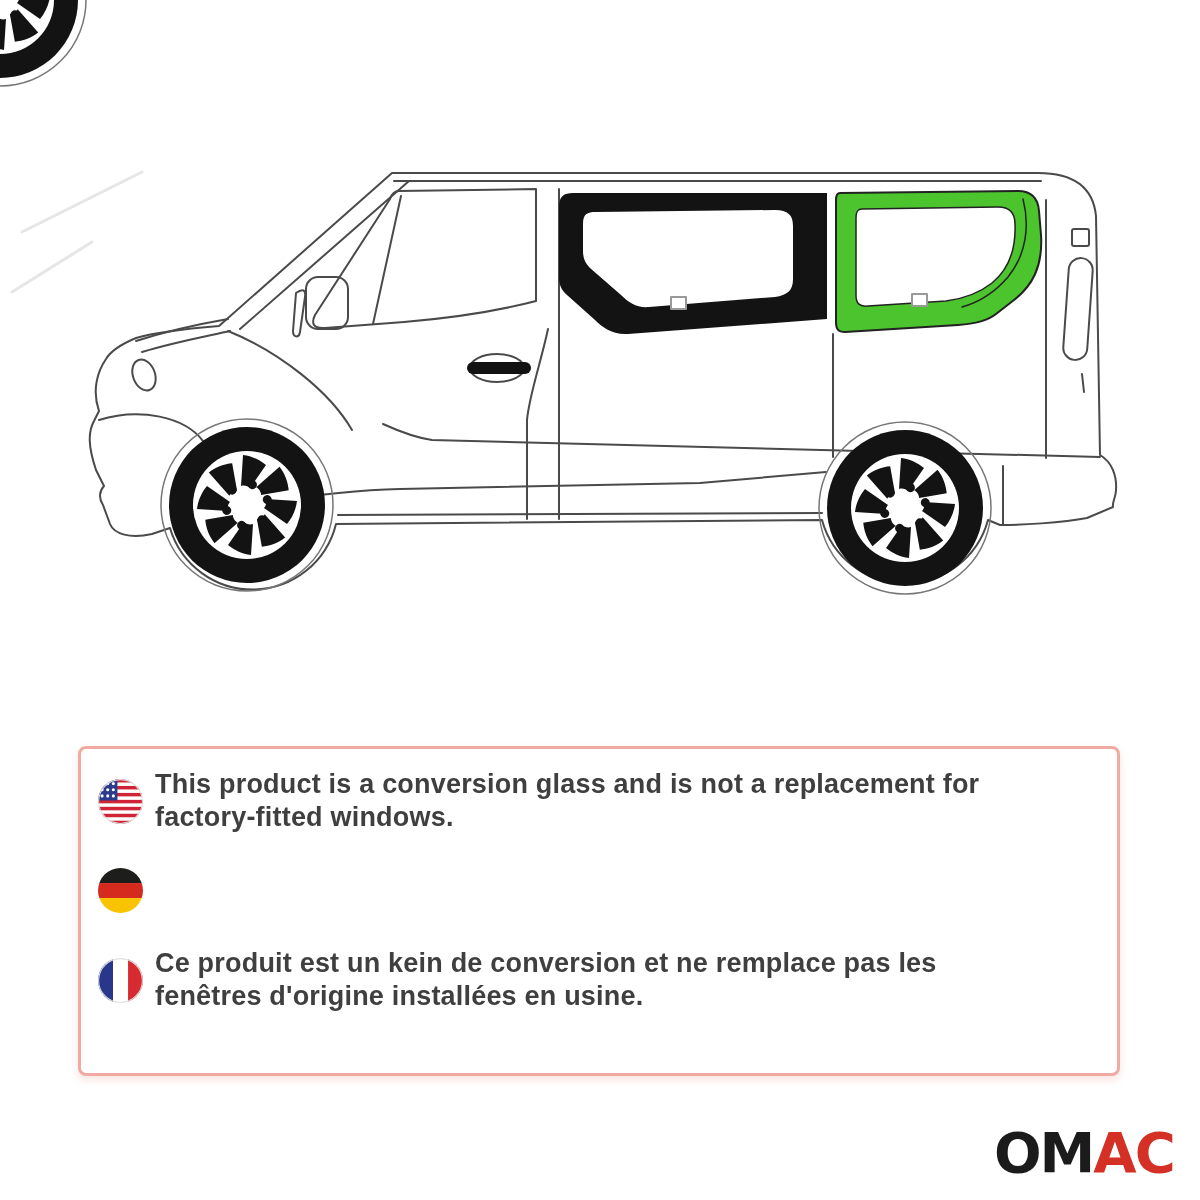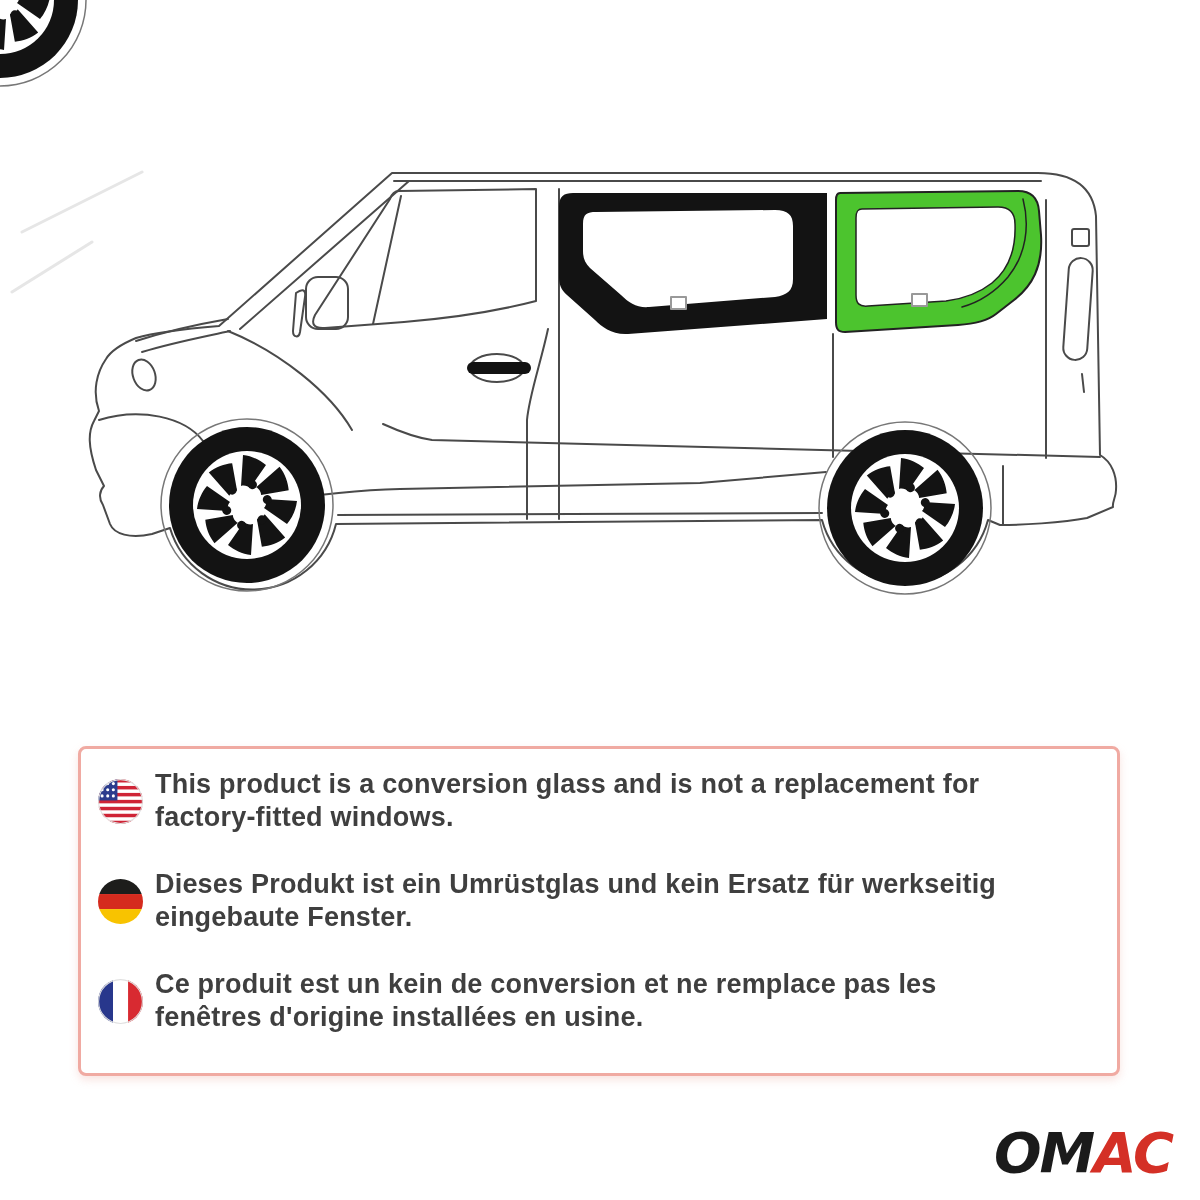--- a/index.html
+++ b/index.html
@@ -50,21 +50,20 @@
     white-space:pre-line;
   }
   .logo{
     position:absolute;
     left:994px;top:1120px;
     font-size:56px;
     font-weight:bold;
     font-family:"DejaVu Sans", sans-serif;
     letter-spacing:-2px;
     color:var(--logo-black);
-    font-style:italic;
   }
   .logo .red{color:var(--logo-red);}
 </style>
 </head>
 <body>
 
 <div class="canvas">
 
   <svg class="van-svg" viewBox="0 0 1200 700">
     <g fill="none" stroke="var(--line)" stroke-width="2" stroke-linejoin="round" stroke-linecap="round">
@@ -234,22 +233,20 @@
             <clipPath id="cDE">
               <circle cx="22" cy="22" r="22"></circle>
             </clipPath>
           </defs>
         <g clip-path="url(#cDE)">
           <rect y="0" width="44" height="14.7" fill="#1d1d1b"></rect>
           <rect y="14.7" width="44" height="14.7" fill="#d52b1e"></rect>
           <rect y="29.4" width="44" height="14.6" fill="#f8c300"></rect>
         </g>
       </svg>
-      <div class="notice-text">Dieses Produkt ist ein Umrüstglas und kein Ersatz für werkseitig
-eingebaute Fenster.</div>
     </div>
 
     <div class="notice-row">
       <svg class="flag" viewBox="0 0 44 44">
         <defs>
             <clipPath id="cFR">
               <circle cx="22" cy="22" r="22"></circle>
             </clipPath>
           </defs>
         <g clip-path="url(#cFR)">

